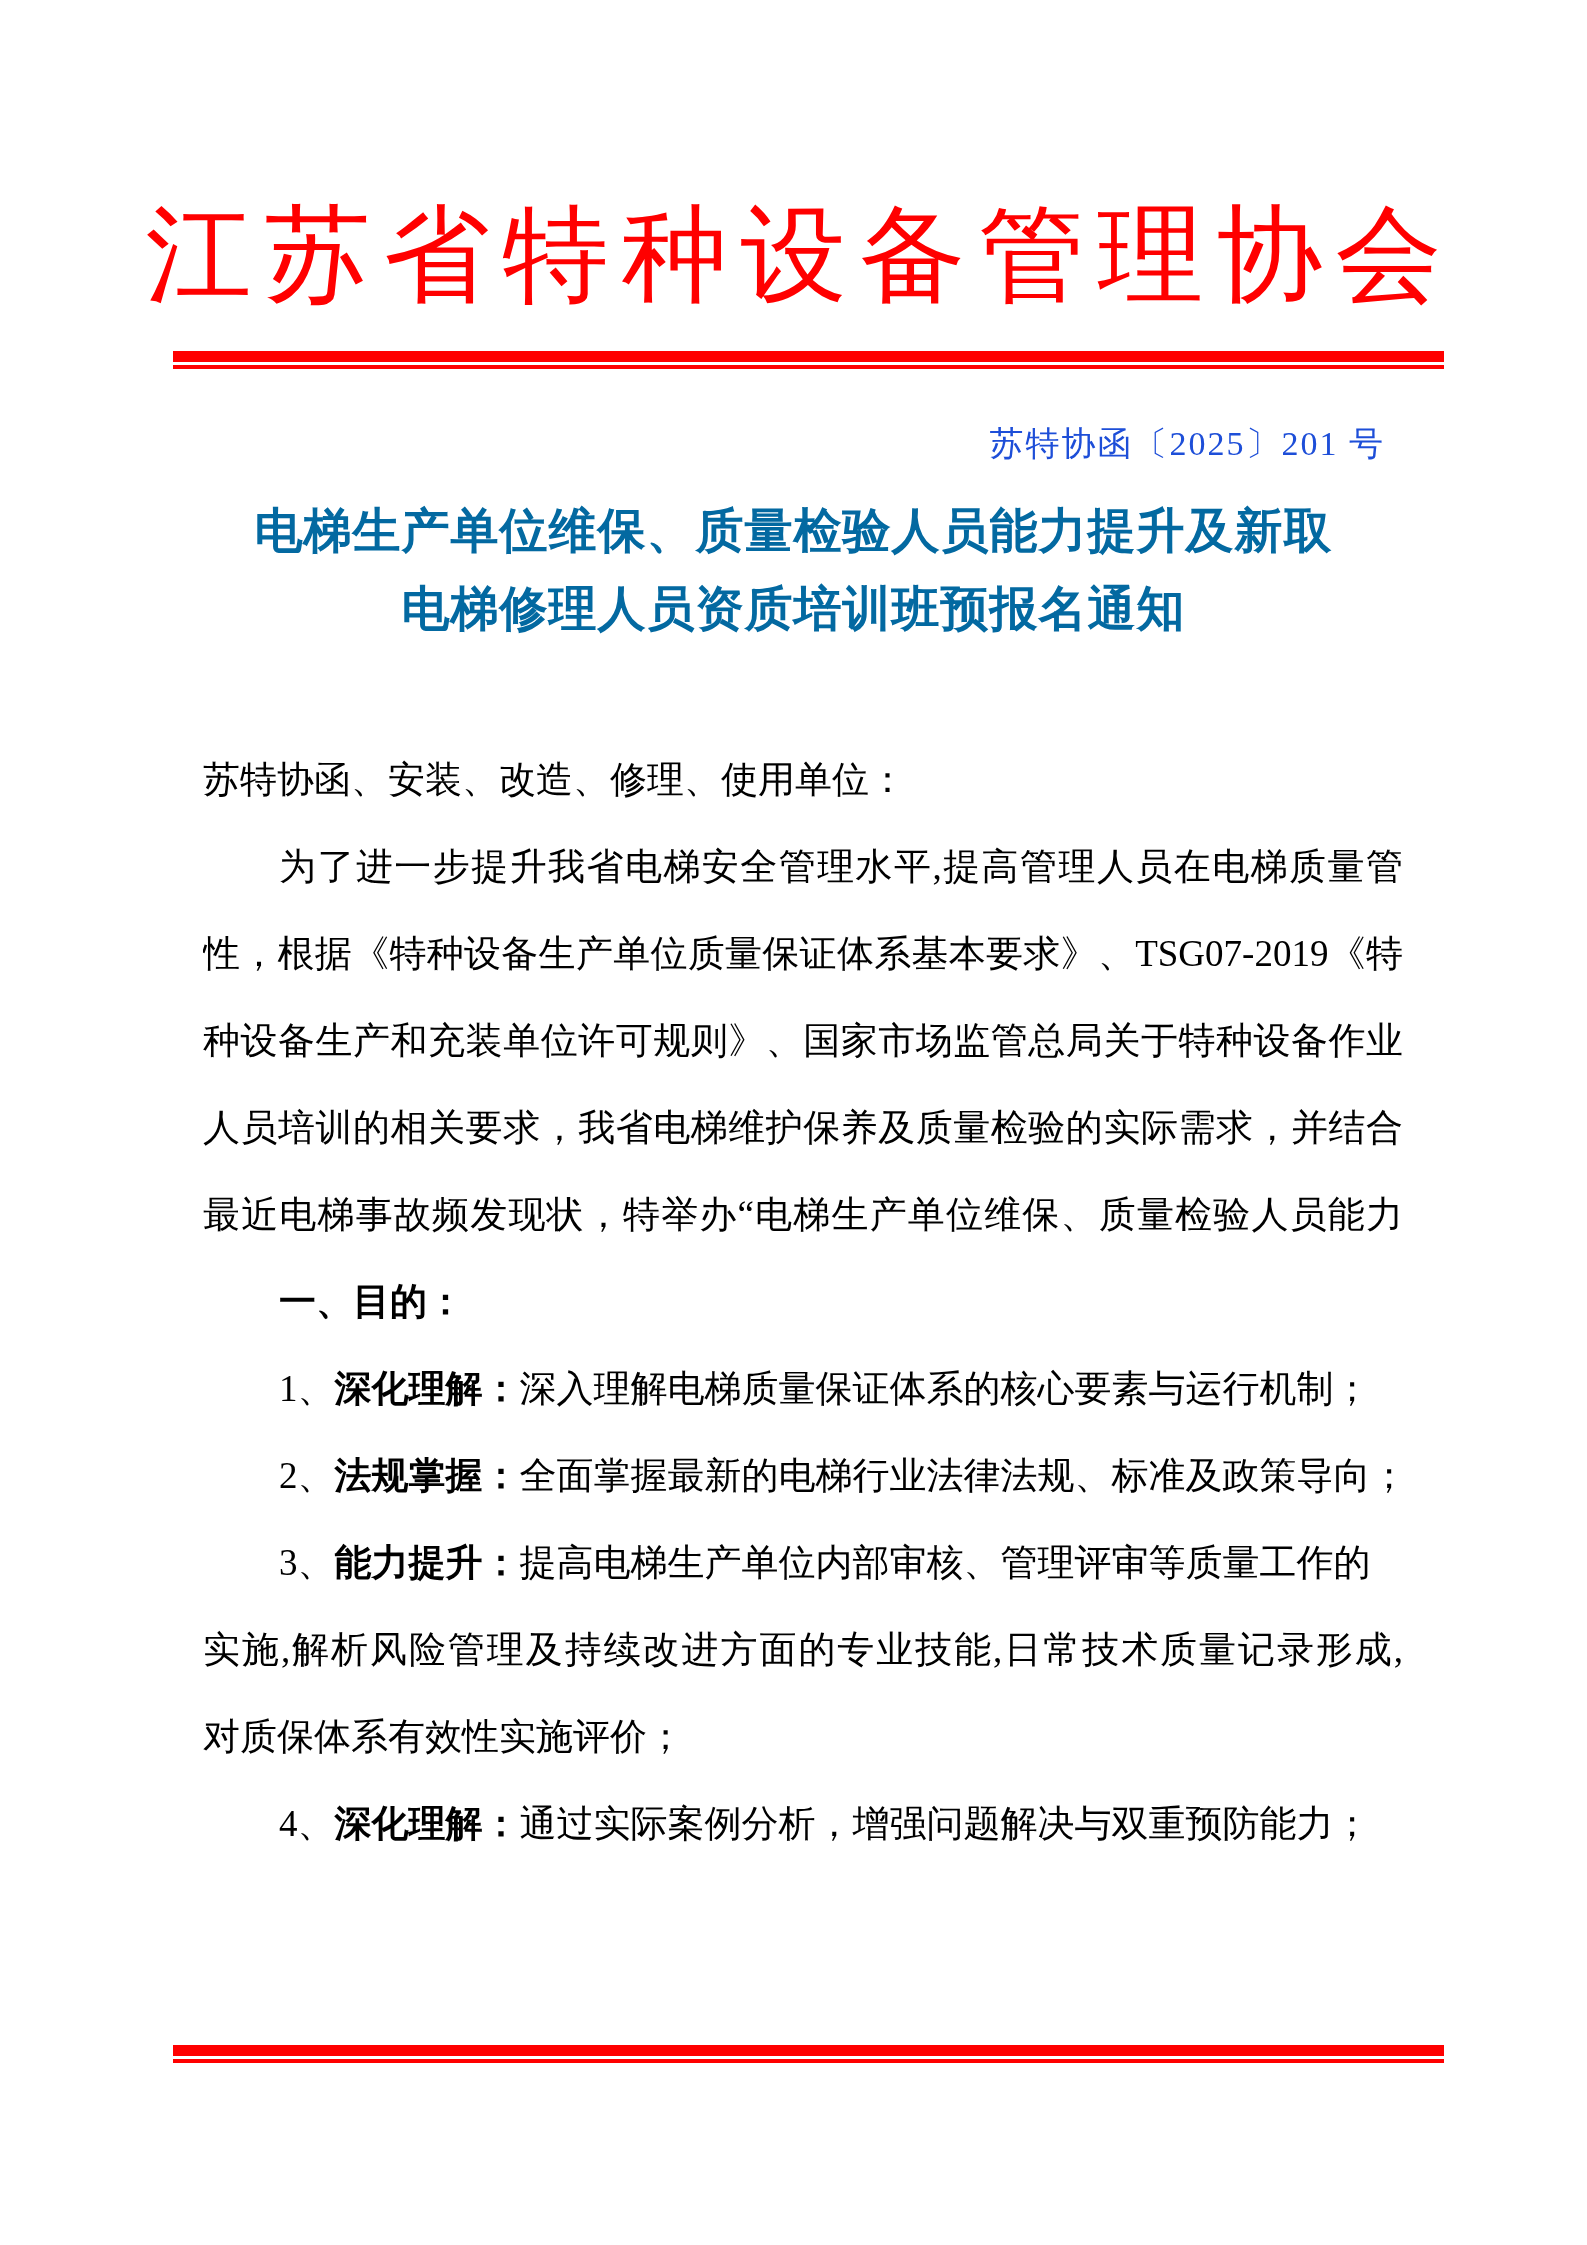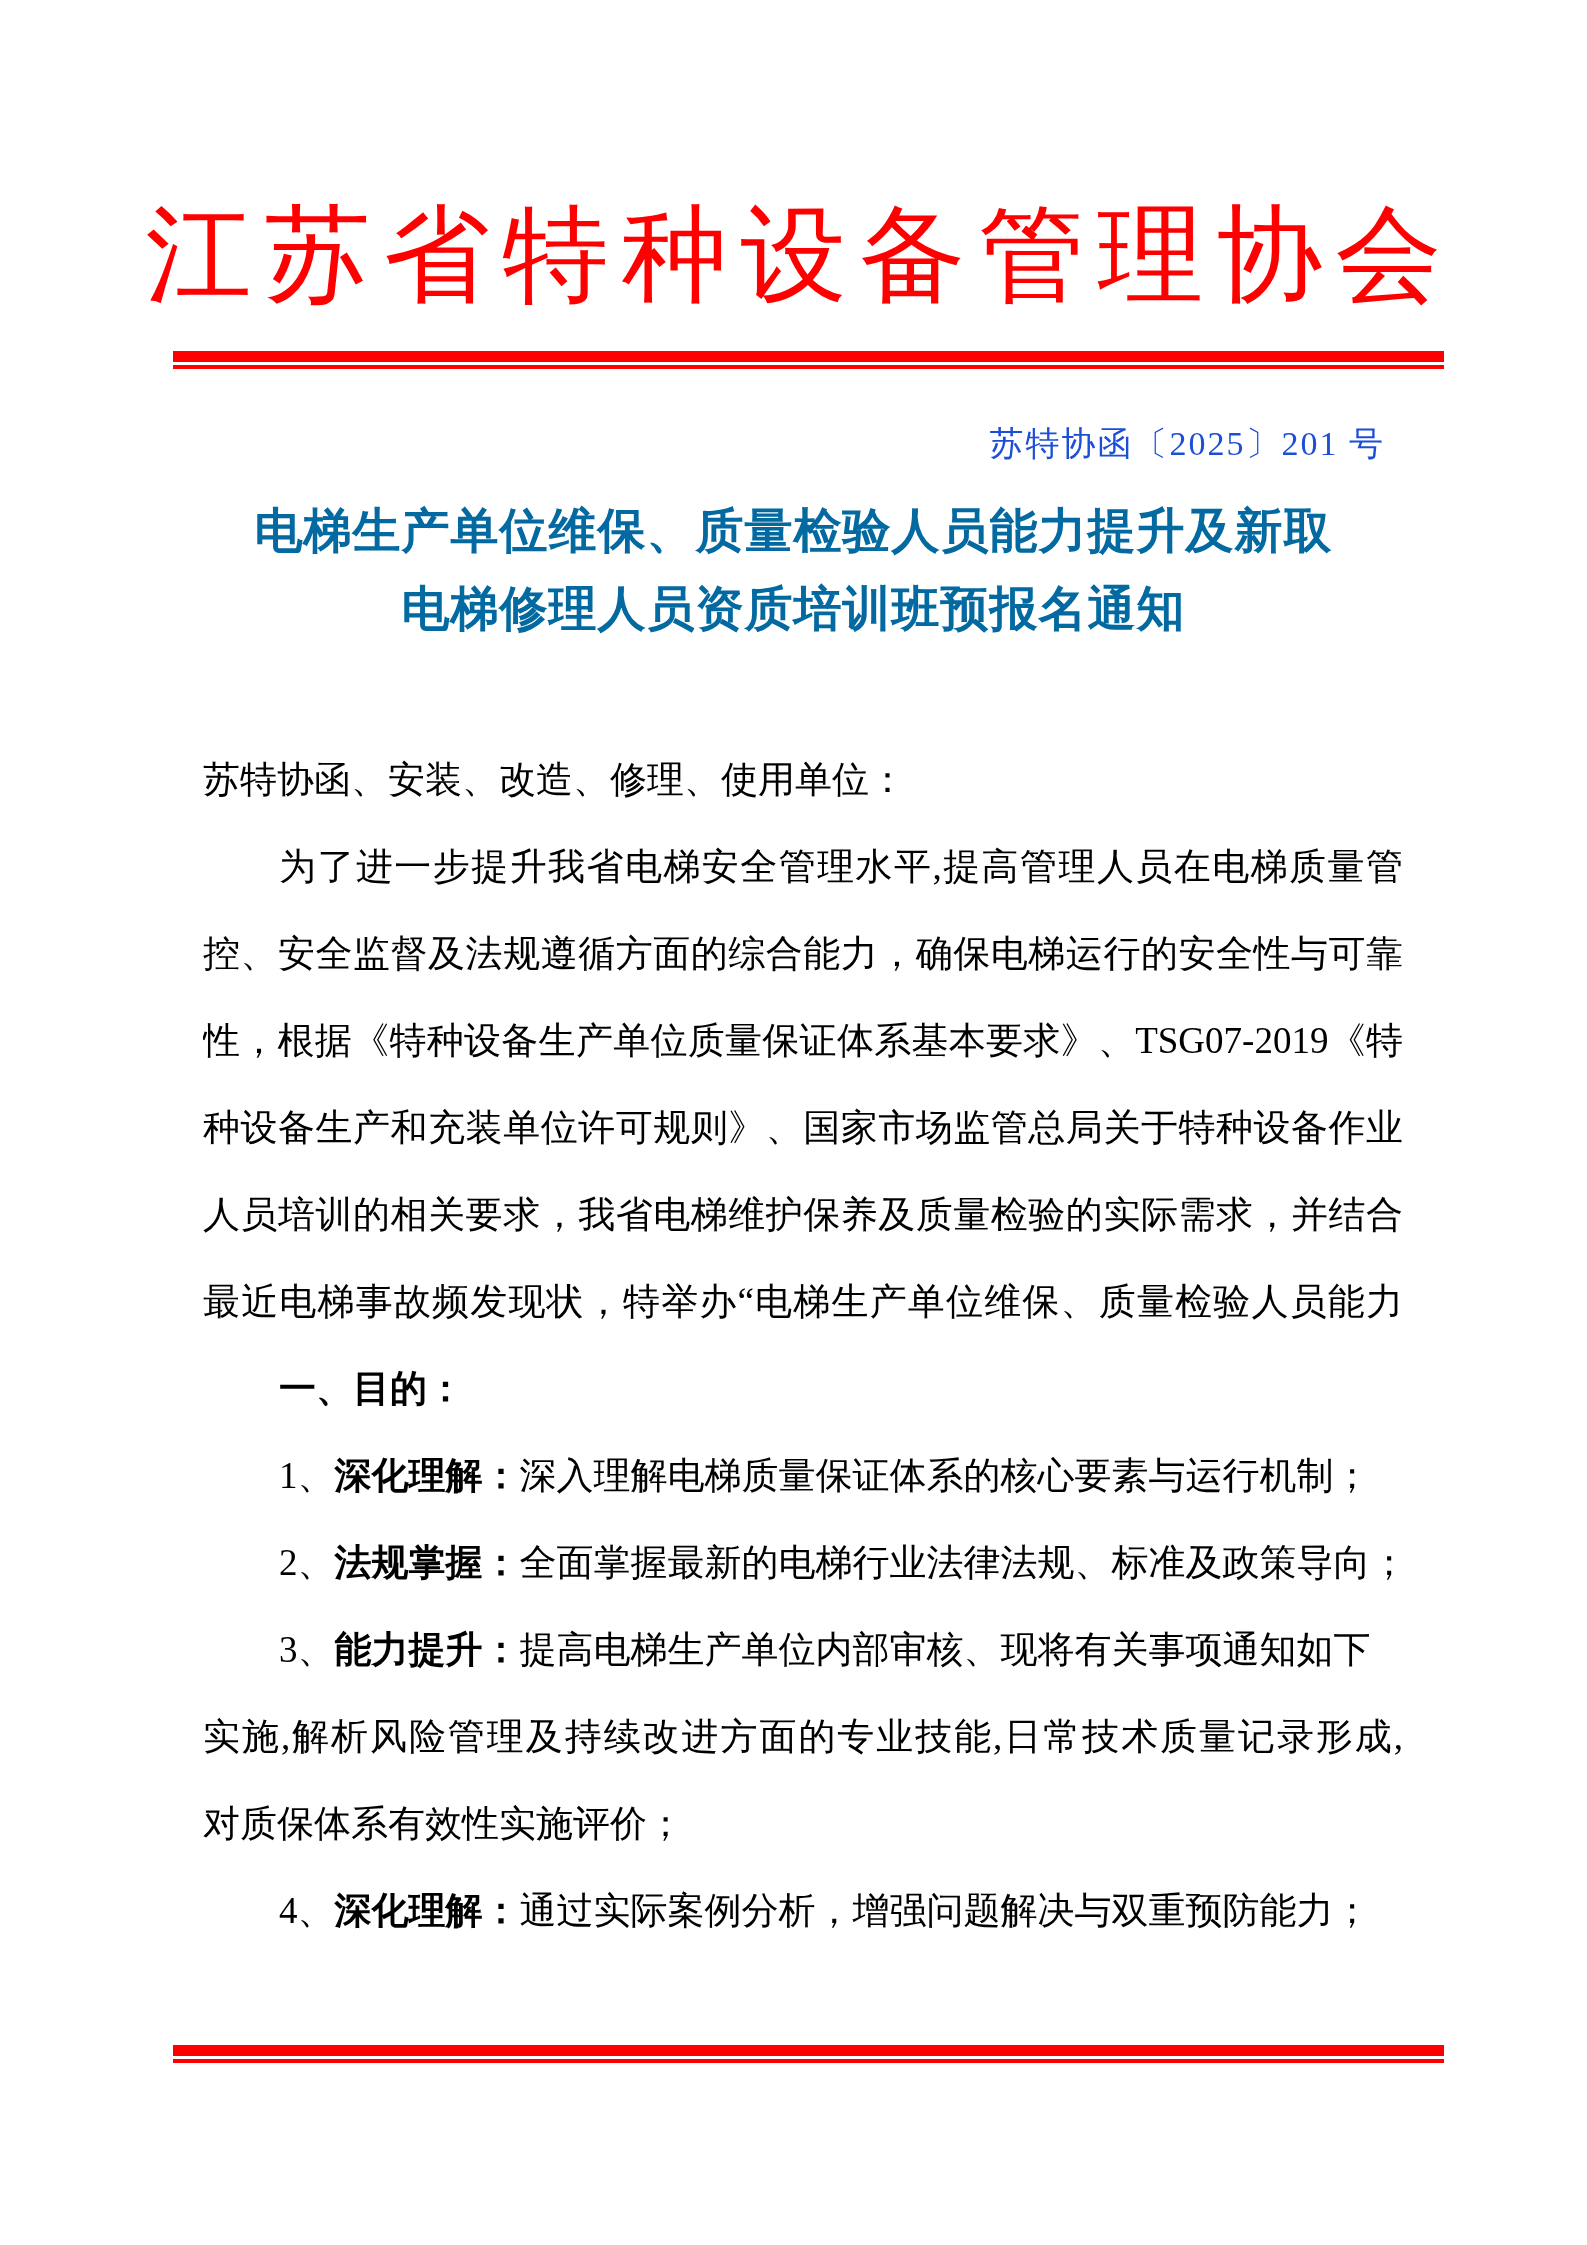--- a/index.html
+++ b/index.html
@@ -114,33 +114,32 @@
   <div class="doc-title">
     <div>电梯生产单位维保、质量检验人员能力提升及新取</div>
     <div>电梯修理人员资质培训班预报名通知</div>
   </div>
 
   <div class="doc-body">
 
     <div class="bline"><span>苏特协函、安装、改造、修理、使用单位：</span></div>
 
     <div class="bline indent full"><span>为了进一步提升我省电梯安全管理水平,提高管理人员在电梯质量管</span></div>
-    <div class="bline full"><span>控、安全监督及法规遵循方面的综合能力，确保电梯运行的安全性与可靠</span></div>
     <div class="bline full"><span>性，根据《特种设备生产单位质量保证体系基本要求》、TSG07-2019《特</span></div>
     <div class="bline full"><span>种设备生产和充装单位许可规则》、国家市场监管总局关于特种设备作业</span></div>
     <div class="bline full"><span>人员培训的相关要求，我省电梯维护保养及质量检验的实际需求，并结合</span></div>
     <div class="bline full"><span>最近电梯事故频发现状，特举办“电梯生产单位维保、质量检验人员能力</span></div>
 
     <div class="bline indent"><span class="lead">一、目的：</span></div>
 
     <div class="bline indent"><span>1、</span><span class="lead">深化理解：</span><span>深入理解电梯质量保证体系的核心要素与运行机制；</span></div>
 
     <div class="bline indent"><span>2、</span><span class="lead">法规掌握：</span><span>全面掌握最新的电梯行业法律法规、标准及政策导向；</span></div>
 
-    <div class="bline indent"><span>3、</span><span class="lead">能力提升：</span><span>提高电梯生产单位内部审核、现将有关事项通知如下</span></div>
+    <div class="bline indent"><span>3、</span><span class="lead">能力提升：</span><span>提高电梯生产单位内部审核、管理评审等质量工作的</span></div>
 
     <div class="bline full"><span>实施,解析风险管理及持续改进方面的专业技能,日常技术质量记录形成,</span></div>
     <div class="bline"><span>对质保体系有效性实施评价；</span></div>
 
     <div class="bline indent"><span>4、</span><span class="lead">深化理解：</span><span>通过实际案例分析，增强问题解决与双重预防能力；</span></div>
 
   </div>
 
   <div class="rule rule-footer"></div>
 

